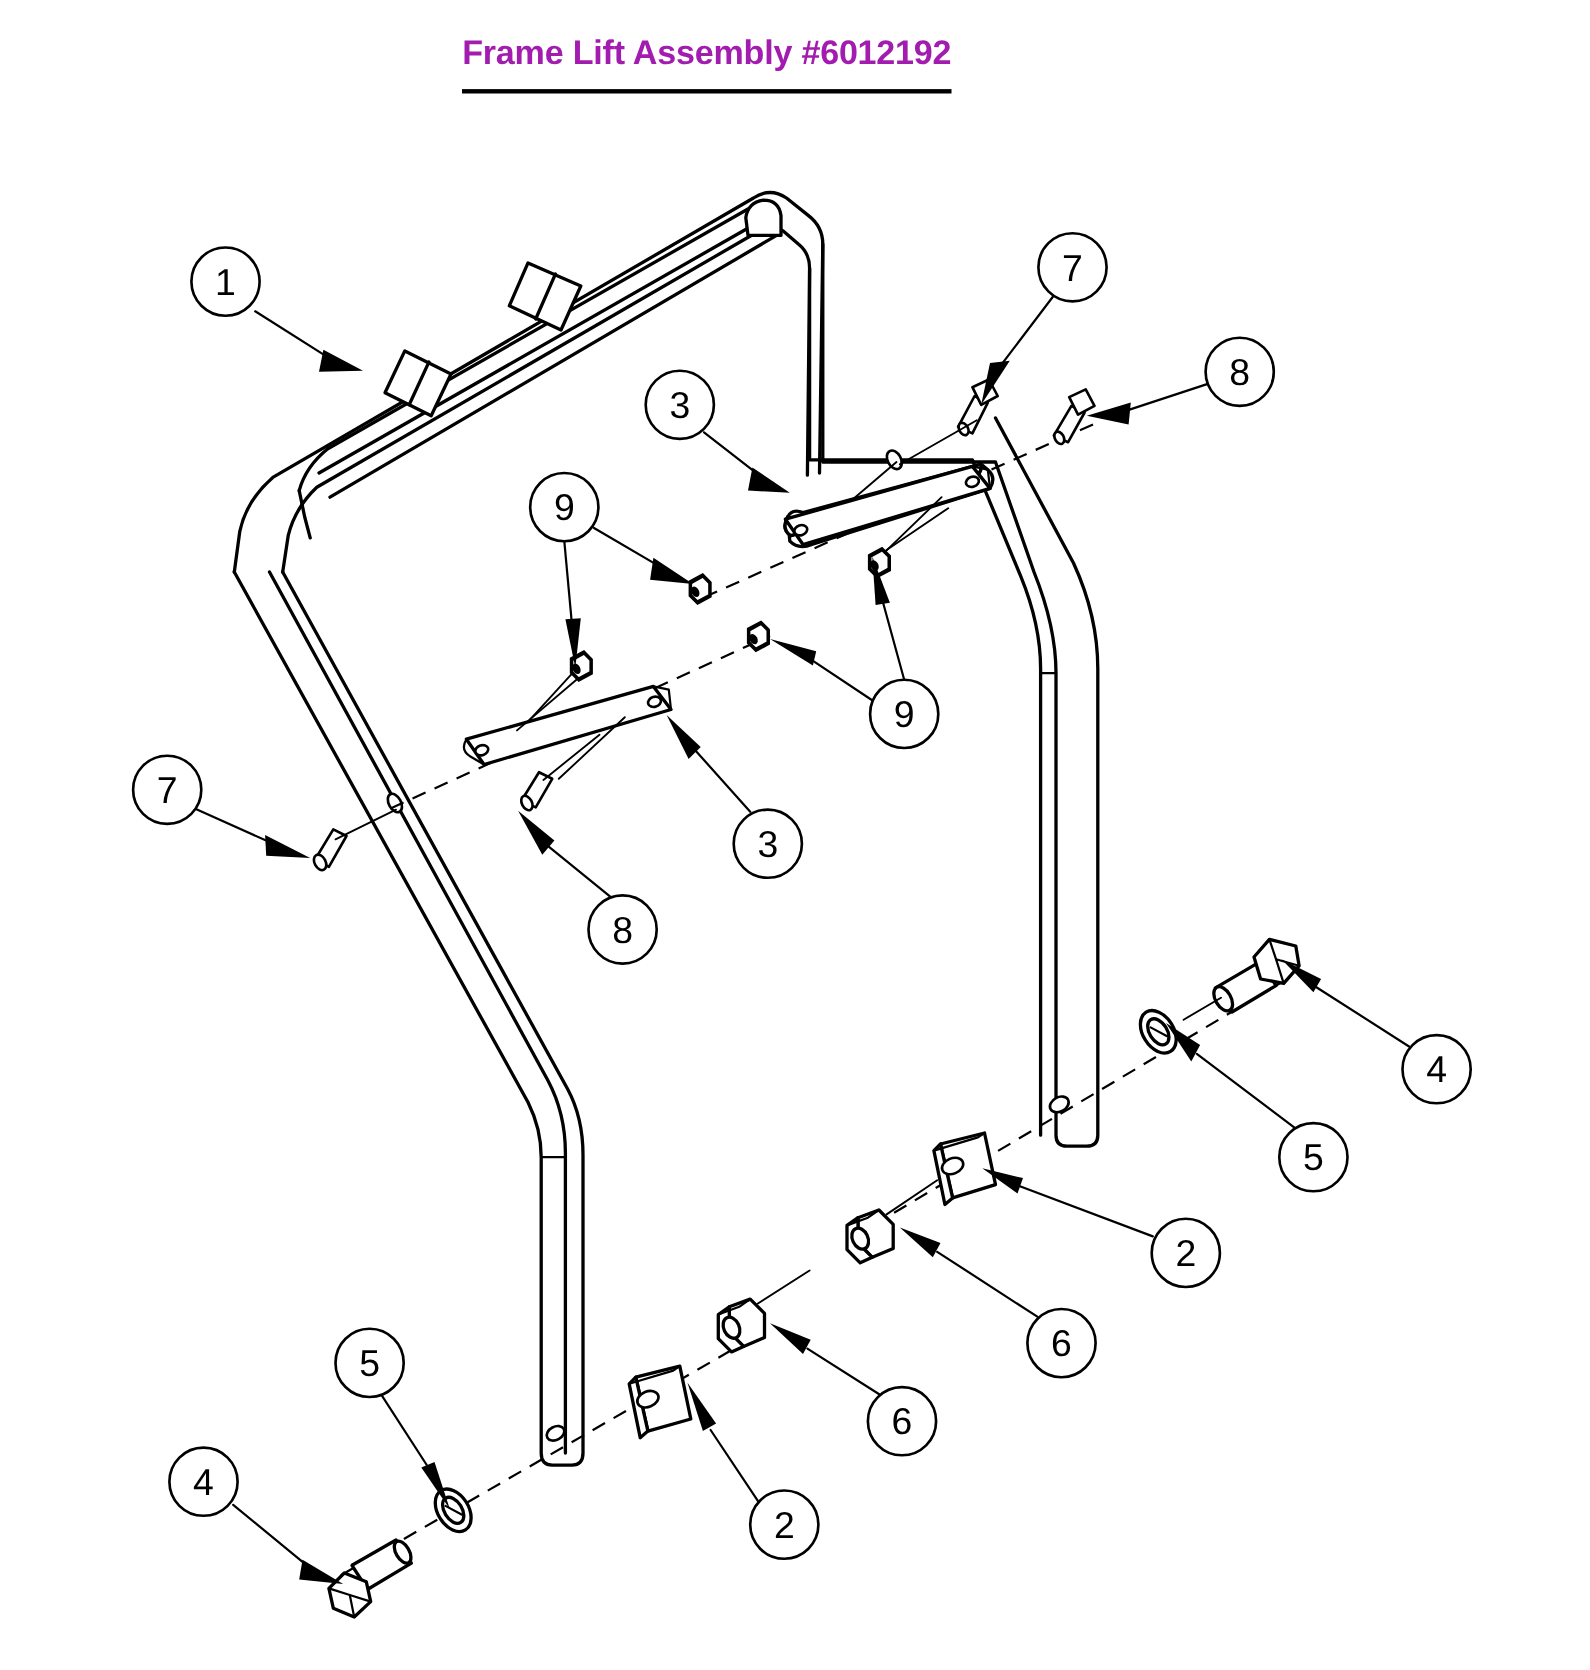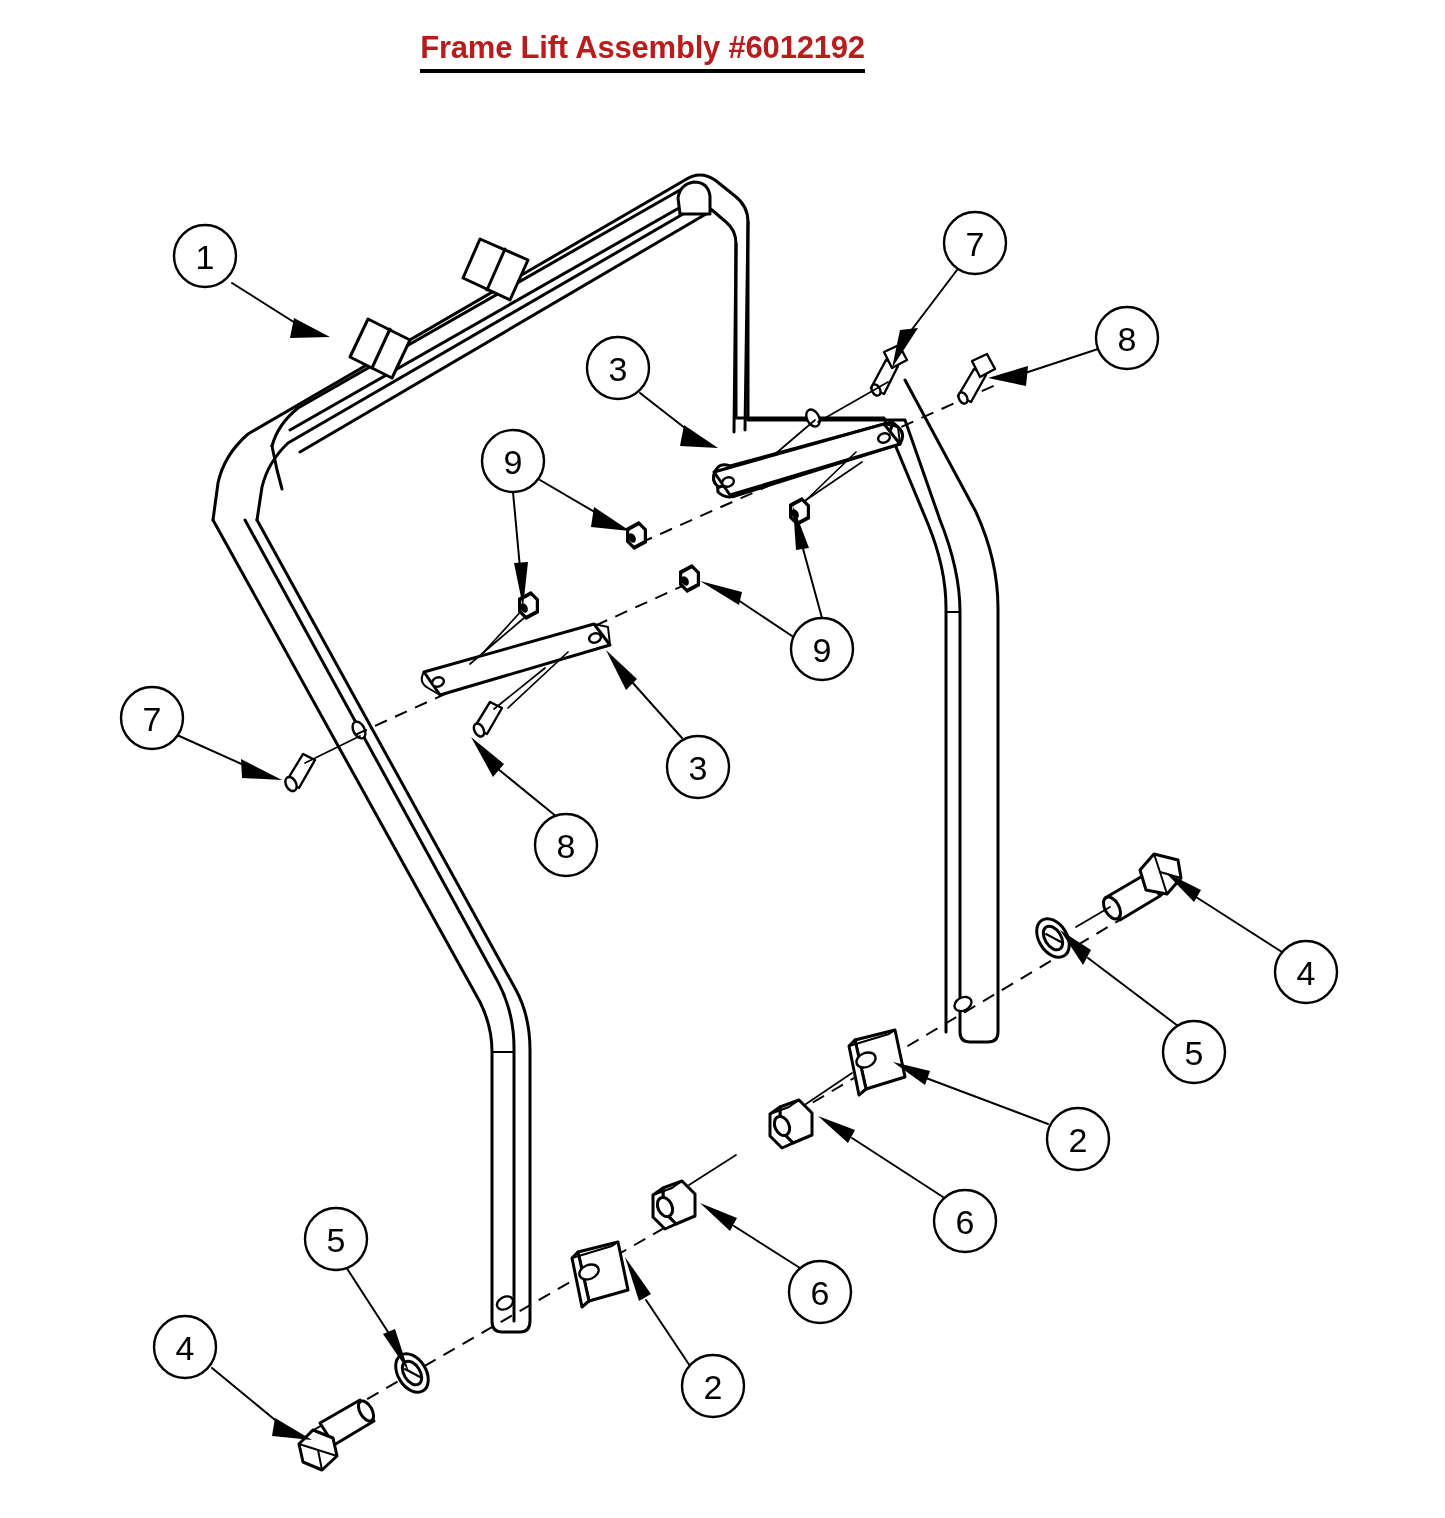--- a/index.html
+++ b/index.html
@@ -6,24 +6,24 @@
   body{
     width:1445px;height:1518px;position:relative;overflow:hidden;
     font-family:"Liberation Sans","DejaVu Sans",sans-serif;
   }
   #diagram-title{
     position:absolute;left:0;top:30px;width:1445px;text-align:center;
     font-size:0px;pointer-events:none;
   }
   #diagram-title .title-text{
     display:inline-block;
-    font-size:31px;font-weight:bold;color:#b91c1c;
+    font-size:31px;font-weight:bold;color:#a21caf;
     letter-spacing:-0.2px;
     border-bottom:4px solid #000;
-    padding-bottom:3px;
+    padding-bottom:15px;
     margin-left:-160px;
   }
   svg#drawing{position:absolute;left:0;top:0;width:1445px;height:1518px;}
   .ln{fill:none;stroke:#000;stroke-width:3;stroke-linejoin:round;stroke-linecap:round;}
   .ln-thin{fill:none;stroke:#000;stroke-width:2;stroke-linejoin:round;stroke-linecap:round;}
   .ln-hair{fill:none;stroke:#000;stroke-width:1.7;stroke-linecap:round;}
   .wf{fill:#ffffff;stroke:#000;stroke-width:3;stroke-linejoin:round;}
   .wf2{fill:#ffffff;stroke:#000;stroke-width:2.4;stroke-linejoin:round;}
   .solidblk{fill:#000;stroke:none;}
   .dash{fill:none;stroke:#000;stroke-width:2;stroke-dasharray:13 9;stroke-linecap:butt;}

